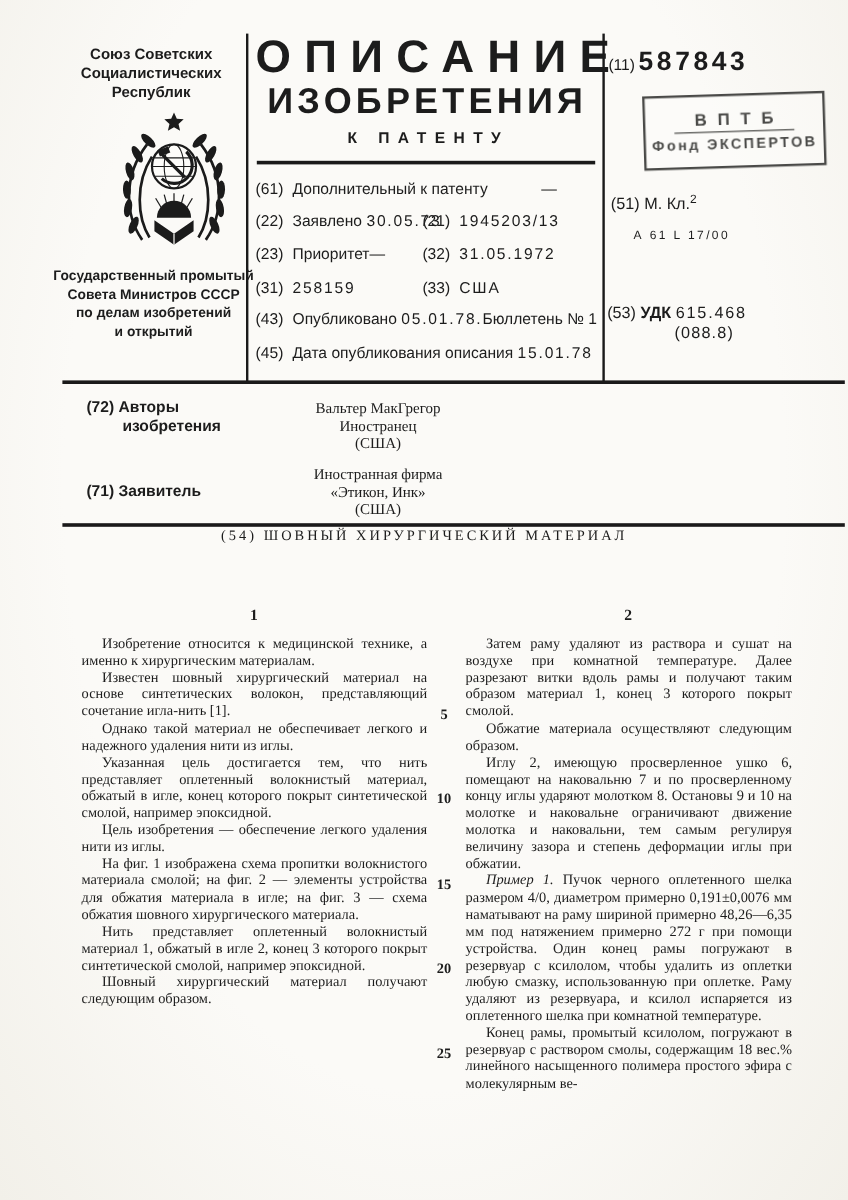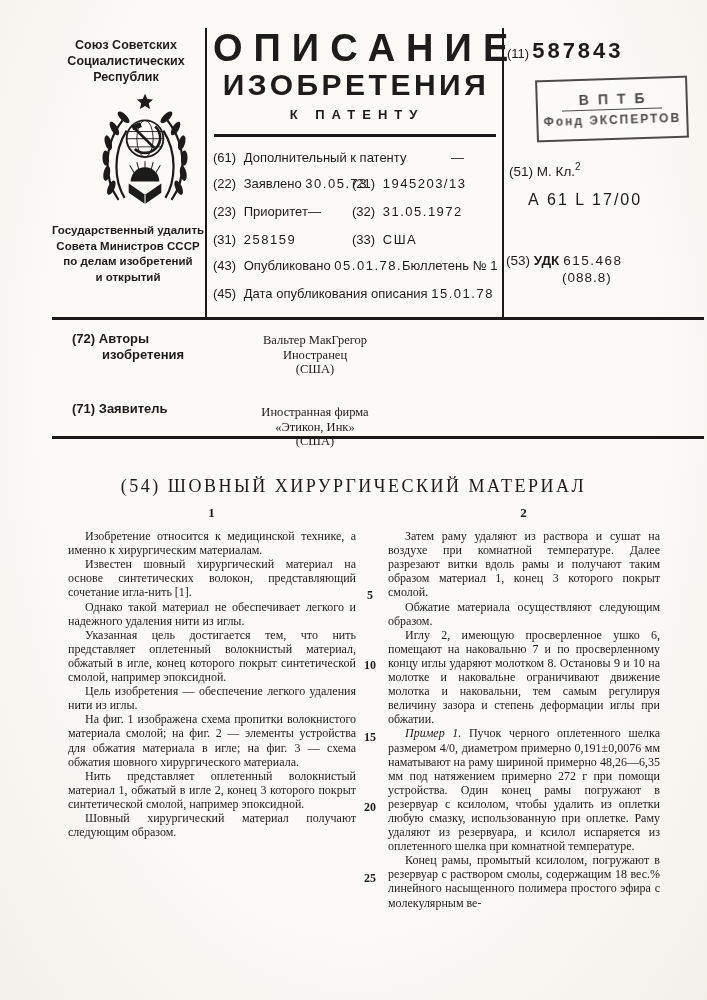--- a/index.html
+++ b/index.html
@@ -48,34 +48,34 @@
     border:2.5px solid #4a4a48;transform:rotate(-1.8deg);
     color:#4a4a48;filter:blur(0.35px);
     display:flex;flex-direction:column;justify-content:center;align-items:center;
     background:rgba(255,255,255,.25);
   }
   .stamp-l1{font-size:14px;font-weight:bold;letter-spacing:9px;text-indent:9px;
     border-bottom:1.5px solid #4a4a48;padding:0 8px 2px;}
   .stamp-l2{font-size:12px;font-weight:bold;letter-spacing:2px;margin-top:3px;}
   .ipc{left:509px;top:161px;font-size:13.5px;}
   .ipc sup{font-size:10px;}
-  .ipc-val{left:528px;top:191px;font-size:16px;letter-spacing:2px;}
+  .ipc-val{left:528px;top:191px;font-size:10px;letter-spacing:2px;}
   .udc{left:506px;top:253px;font-size:13.5px;white-space:nowrap;}
   .udc2{left:562px;top:270px;font-size:13.5px;letter-spacing:1px;}
   
   .plabel{font-size:13px;line-height:16px;}
   .p72{left:72px;top:331px;}
   .p72 .ind{padding-left:30px;}
   .p71{left:72px;top:401px;}
   .pval{width:220px;font-size:12.5px;line-height:14.5px;text-align:center;}
   .pv72{left:205px;top:333px;}
-  .pv71{left:205px;top:405px;}
-  
-  .doctitle{left:0;top:476px;width:707px;text-align:center;
-    font-size:18px;letter-spacing:2.5px;white-space:nowrap;}
+  .pv71{left:205px;top:388px;}
+  
+  .doctitle{left:0;top:439px;width:707px;text-align:center;
+    font-size:12px;letter-spacing:2.5px;white-space:nowrap;}
   
   .col{font-size:12px;line-height:14.1px;text-align:justify;}
   .col1{left:68px;top:506px;width:288px;}
   .col2{left:388px;top:506px;width:272px;}
   .colhead{display:block;text-align:center;font-size:13px;font-weight:bold;
     margin-bottom:9px;letter-spacing:1px;}
   .col p{margin:0;text-indent:17px;}
   .em{font-style:italic;}
   .lnum{left:357px;width:26px;text-align:center;font-size:12px;font-weight:bold;}
 </style>
@@ -137,21 +137,21 @@
         <line x1="65" y1="70" x2="59" y2="80"></line>
       </g>
       <path d="M36 86 a14 14 0 0 1 28 0 z" fill="#1b1b1b"></path>
 
       <path d="M34 88 L50 99 L66 88 L66 97 L50 108 L34 97 Z" fill="#1b1b1b"></path>
       <path d="M50 99 L50 108" stroke="#fdfcf9" stroke-width="1"></path>
     </svg>
   </div>
 
   <div class="abs committee sans b ctr">
-    <div>Государственный удалить</div>
+    <div>Государственный промытый</div>
     <div>Совета Министров СССР</div>
     <div>по делам изобретений</div>
     <div>и открытий</div>
   </div>
 
   <div class="abs ink vr1"></div>
   <div class="abs ink vr2"></div>
   <div class="abs ink hr-subtitle"></div>
   <div class="abs ink hr-mid1"></div>
   <div class="abs ink hr-mid2"></div>

